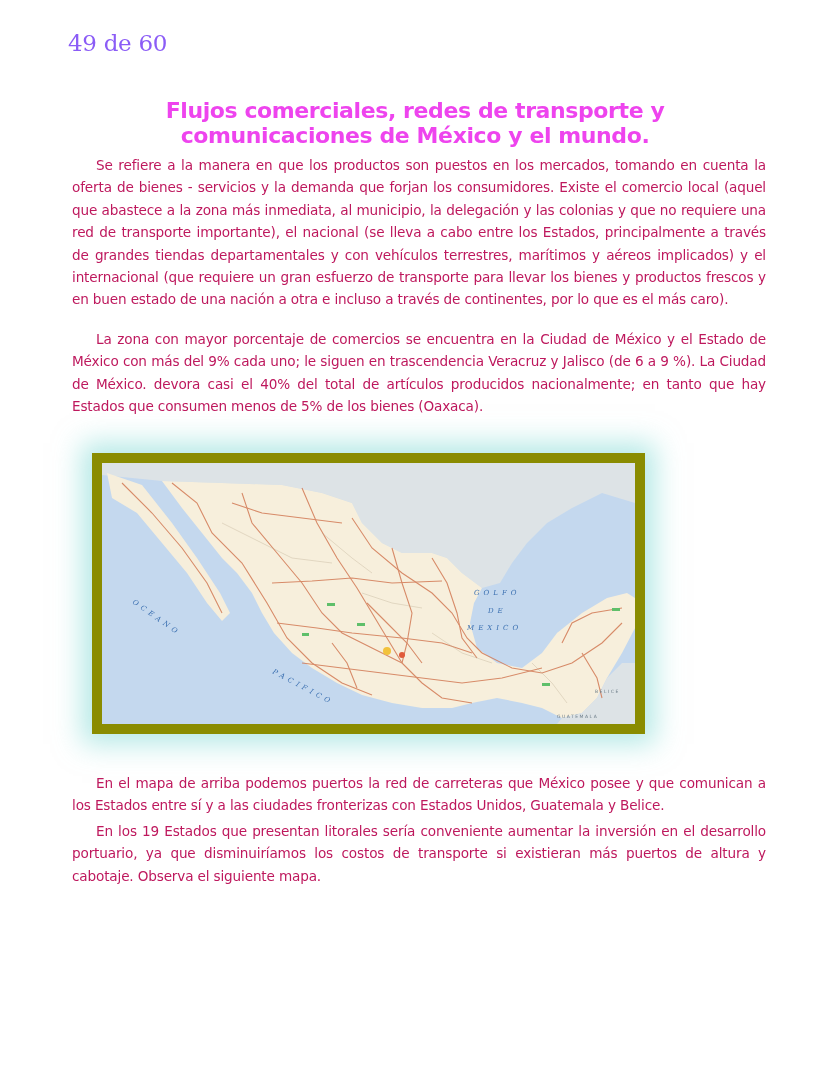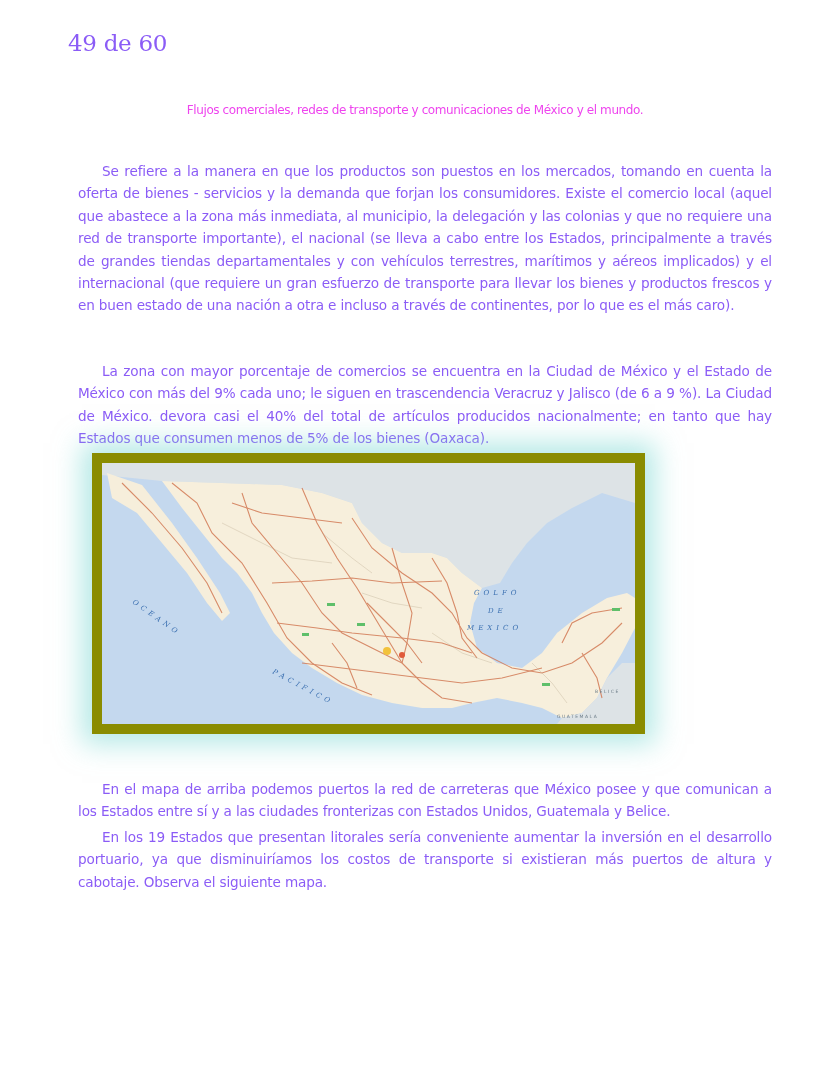--- a/index.html
+++ b/index.html
@@ -24,41 +24,41 @@
       color: #8b5cf6;
       letter-spacing: -0.3px;
     }
     .section-title {
       position: absolute;
       left: 68px;
       top: 98px;
       width: 694px;
       text-align: center;
       font-family: "DejaVu Sans", sans-serif;
-      font-weight: normal;
-      font-size: 12px;
+      font-weight: bold;
+      font-size: 22px;
       line-height: 25px;
       color: #ee44ee;
       letter-spacing: -0.4px;
       margin: 0;
     }
     .para {
       position: absolute;
       left: 68px;
       width: 694px;
-      margin: 10px;
+      margin: 4px;
       font-size: 13.6px;
       line-height: 22.4px;
       text-align: justify;
       text-indent: 24px;
-      color: #8b5cf6;
+      color: #be185d;
       letter-spacing: -0.15px;
     }
     .p1 { top: 150px; }
-    .p2 { top: 350px; }
+    .p2 { top: 324px; }
     .p3 { top: 768px; }
     .p4 { top: 816px; }
 
     .map-figure {
       position: absolute;
       left: 92px;
       top: 453px;
       width: 553px;
       height: 281px;
       background: #8a8c00;

